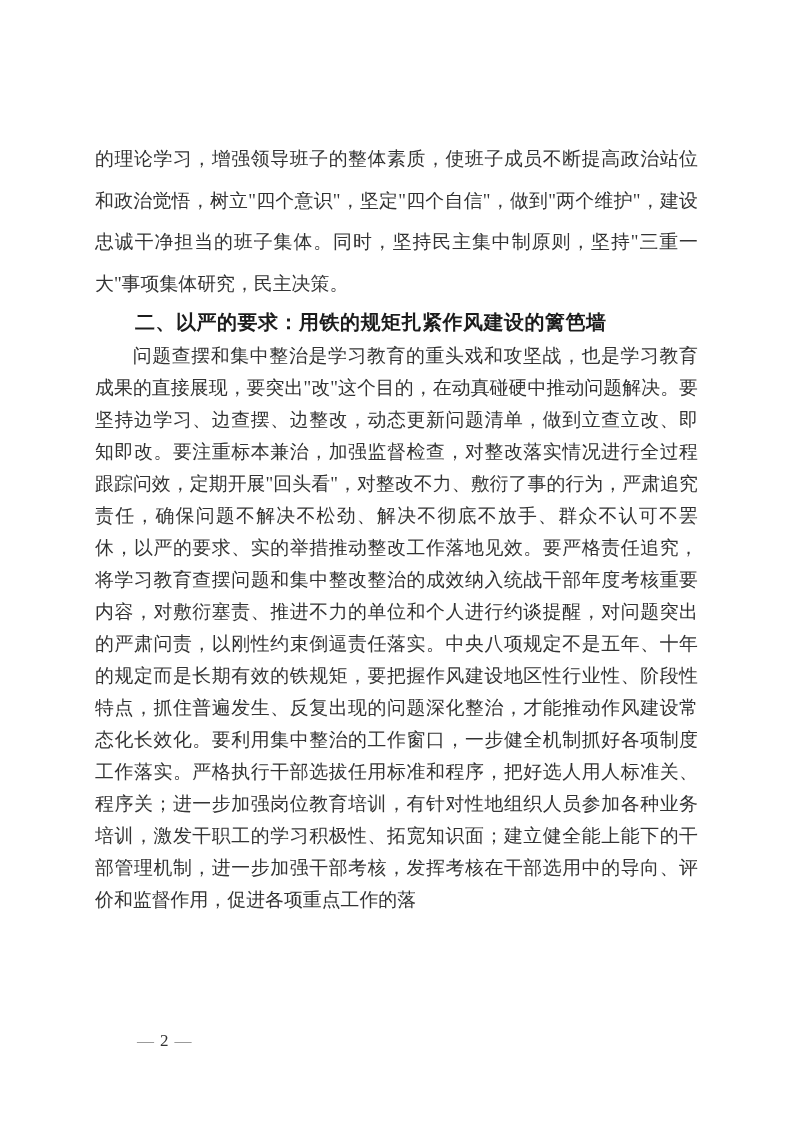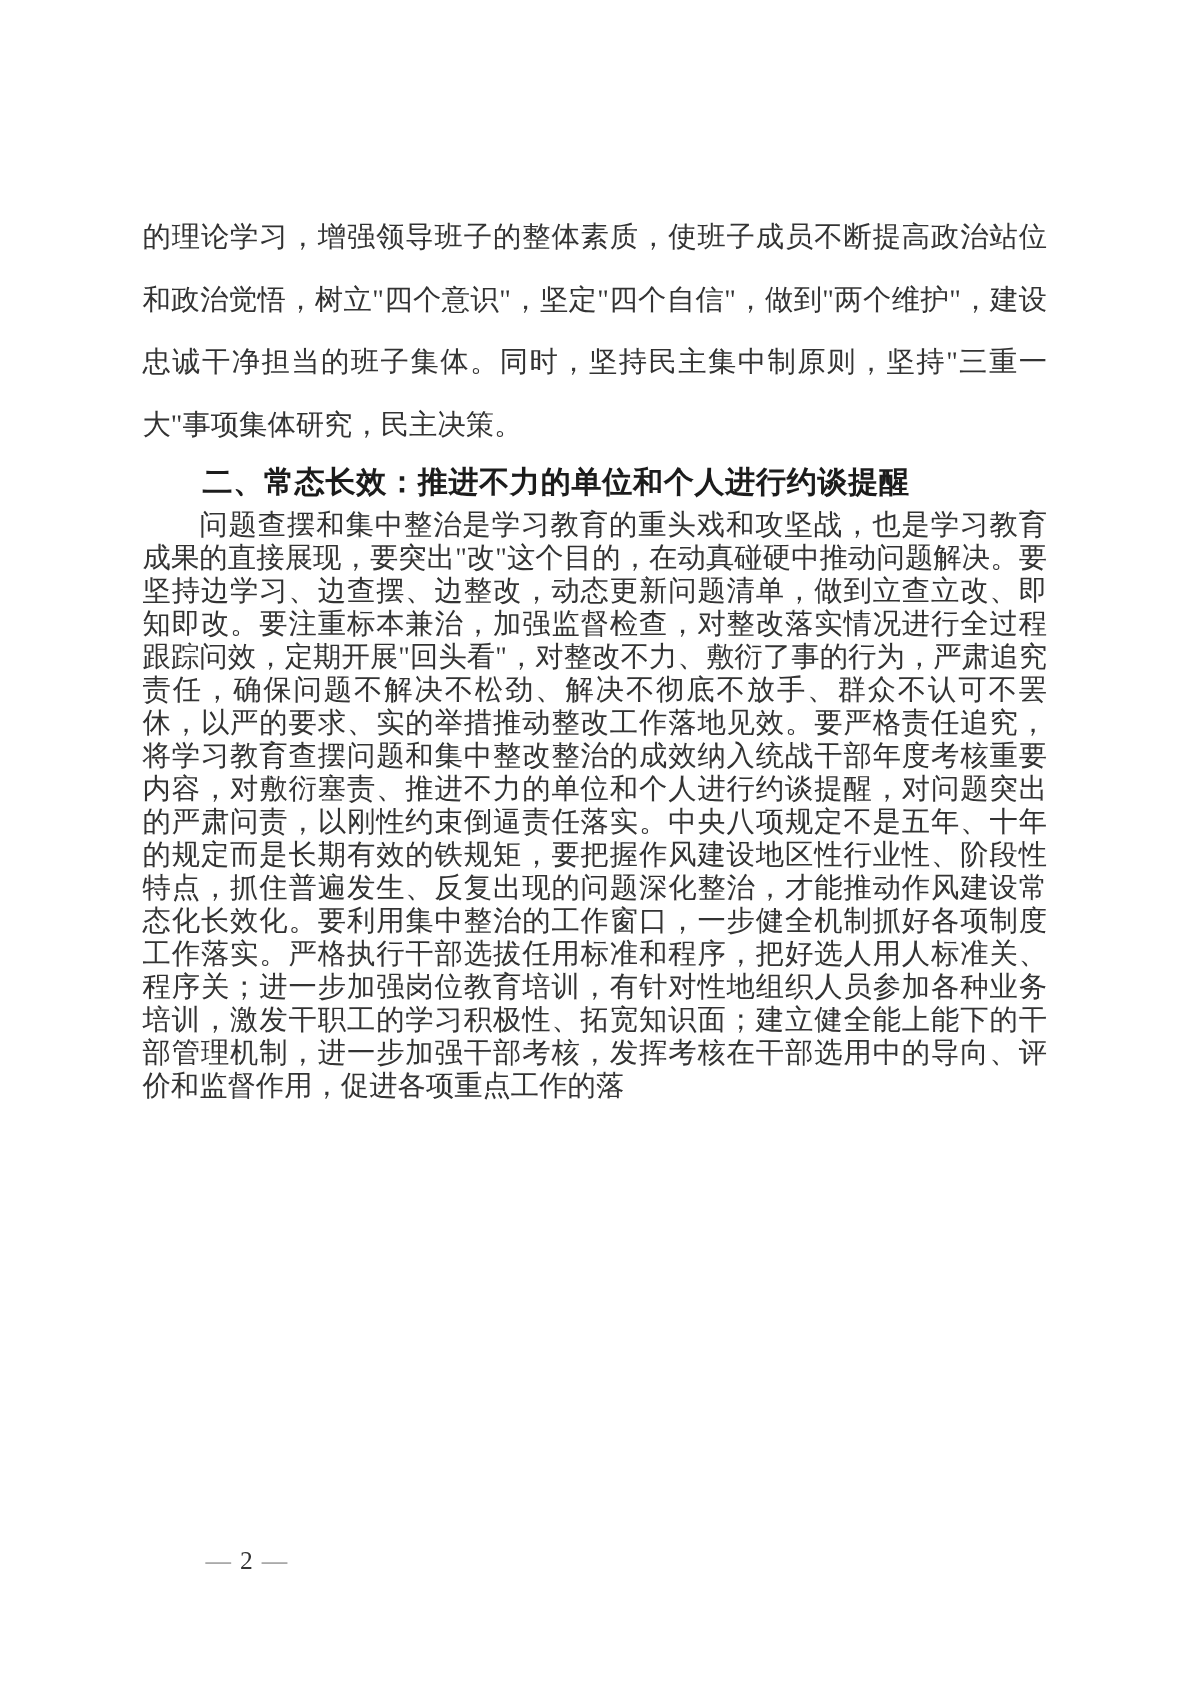--- a/index.html
+++ b/index.html
@@ -40,21 +40,21 @@
     margin: 0;
     font-family: "Liberation Sans", sans-serif;
     font-weight: 700;
     font-size: 20px;
     line-height: 36px;
     text-indent: 2em;
     color: #1c1c1c;
     letter-spacing: 0.5px;
   }
   .para-main {
-    line-height: 22px;
+    line-height: 32px;
     text-indent: 2em;
   }
   .page-footer {
     position: absolute;
     left: 131px;
     top: 1031px;
     font-size: 17px;
     line-height: 20px;
     color: #333333;
     white-space: nowrap;
@@ -66,19 +66,19 @@
   .footer-num {
     color: #333333;
   }
 </style>
 </head>
 <body>
 
 <div class="page">
   <div class="content">
     <p class="para para-continuation">的理论学习，增强领导班子的整体素质，使班子成员不断提高政治站位和政治觉悟，树立"四个意识"，坚定"四个自信"，做到"两个维护"，建设忠诚干净担当的班子集体。同时，坚持民主集中制原则，坚持"三重一大"事项集体研究，民主决策。</p>
-    <h2 class="section-heading">二、常态长效：推进不力的单位和个人进行约谈提醒</h2>
+    <h2 class="section-heading">二、以严的要求：用铁的规矩扎紧作风建设的篱笆墙</h2>
     <p class="para para-main">问题查摆和集中整治是学习教育的重头戏和攻坚战，也是学习教育成果的直接展现，要突出"改"这个目的，在动真碰硬中推动问题解决。要坚持边学习、边查摆、边整改，动态更新问题清单，做到立查立改、即知即改。要注重标本兼治，加强监督检查，对整改落实情况进行全过程跟踪问效，定期开展"回头看"，对整改不力、敷衍了事的行为，严肃追究责任，确保问题不解决不松劲、解决不彻底不放手、群众不认可不罢休，以严的要求、实的举措推动整改工作落地见效。要严格责任追究，将学习教育查摆问题和集中整改整治的成效纳入统战干部年度考核重要内容，对敷衍塞责、推进不力的单位和个人进行约谈提醒，对问题突出的严肃问责，以刚性约束倒逼责任落实。中央八项规定不是五年、十年的规定而是长期有效的铁规矩，要把握作风建设地区性行业性、阶段性特点，抓住普遍发生、反复出现的问题深化整治，才能推动作风建设常态化长效化。要利用集中整治的工作窗口，一步健全机制抓好各项制度工作落实。严格执行干部选拔任用标准和程序，把好选人用人标准关、程序关；进一步加强岗位教育培训，有针对性地组织人员参加各种业务培训，激发干职工的学习积极性、拓宽知识面；建立健全能上能下的干部管理机制，进一步加强干部考核，发挥考核在干部选用中的导向、评价和监督作用，促进各项重点工作的落</p>
   </div>
   <div class="page-footer">
     <span class="footer-dash">—</span><span class="footer-num">2</span><span class="footer-dash">—</span>
   </div>
 </div>
 
 </body></html>

